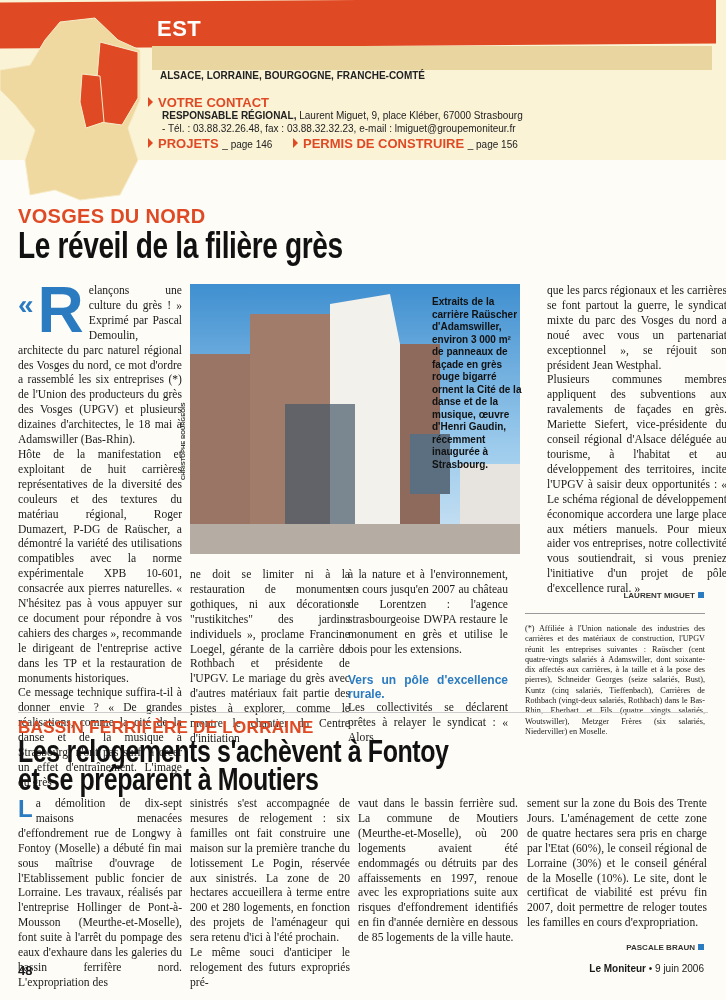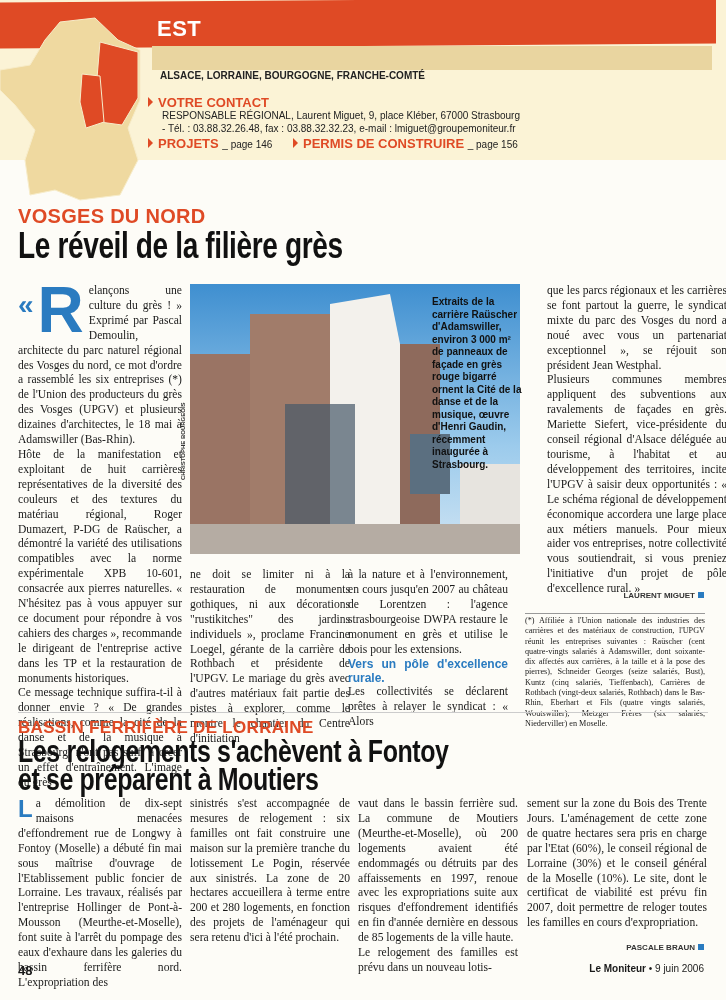--- a/index.html
+++ b/index.html
@@ -5,38 +5,38 @@
   html,body{margin:0;padding:0;}
   body{width:726px;height:1000px;background:#fdfcf7;position:relative;overflow:hidden;font-family:"Liberation Serif",serif;color:#1a1a1a;}
   .hdr-band{position:absolute;left:0;top:0;width:726px;height:160px;background:#fbf3d6;}
   .red-band{position:absolute;left:0;top:0;width:716px;height:46px;background:#df4a25;transform:skewY(-0.4deg);}
   .tan-band{position:absolute;left:152px;top:46px;width:560px;height:24px;background:#e9d5a0;}
   .map{position:absolute;left:0;top:10px;width:152px;height:200px;}
   .region-title{position:absolute;left:157px;top:16px;font:bold 22px "Liberation Sans",sans-serif;color:#fff;letter-spacing:0.5px;}
   .region-sub{position:absolute;left:160px;top:52px;font:bold 10px "Liberation Sans",sans-serif;color:#222;margin-top:18px;}
   .contact-label{position:absolute;left:148px;top:95px;font:bold 13px "Liberation Sans",sans-serif;color:#df4a25;}
   .contact-line{position:absolute;left:162px;font:10px "Liberation Sans",sans-serif;color:#222;}
-  .contact-line b{font-weight:normal;}
+  .contact-line b{font-weight:bold;}
   .nav-item{position:absolute;top:136px;font:bold 13px "Liberation Sans",sans-serif;color:#df4a25;cursor:pointer;}
   .nav-item .pg{font:10px "Liberation Sans",sans-serif;color:#222;font-weight:normal;}
   .arrow{display:inline-block;width:0;height:0;border-top:5px solid transparent;border-bottom:5px solid transparent;border-left:5px solid #df4a25;margin-right:5px;}
   .kicker{position:absolute;font:bold 20px "Liberation Sans",sans-serif;color:#df4a25;letter-spacing:0.3px;}
   .headline{position:absolute;font:bold 36px "Liberation Sans",sans-serif;color:#111;transform:scaleX(0.78);transform-origin:left top;letter-spacing:-0.5px;line-height:32px;white-space:nowrap;}
   .col{position:absolute;font-size:11.6px;line-height:14.9px;text-align:justify;hyphens:auto;}
   .col p{margin:0;}
   .dropcap{float:left;font:bold 64px "Liberation Sans",sans-serif;color:#2a7bc0;line-height:52px;margin:0 5px 0 0;}
   .quote-mark{float:left;font:bold 28px "Liberation Sans",sans-serif;color:#2a7bc0;line-height:42px;margin-right:4px;}
   .dropcap-sm{float:left;font:bold 24px "Liberation Sans",sans-serif;color:#2a7bc0;line-height:24px;margin-right:3px;}
-  .subhead{font:bold 12px "Liberation Sans",sans-serif;color:#2a7bc0;margin-top:0;}
+  .subhead{font:bold 12px "Liberation Sans",sans-serif;color:#2a7bc0;margin-top:16px;}
   .byline{position:absolute;font:bold 8px "Liberation Sans",sans-serif;color:#333;margin-left:34px;}
   .sq{display:inline-block;width:6px;height:6px;background:#2a7bc0;margin-left:3px;}
   .photo{position:absolute;left:190px;top:284px;width:330px;height:270px;overflow:hidden;background:linear-gradient(#3f8fd0,#9ccbec 60%,#cfe4f3);}
   .caption{position:absolute;left:432px;top:296px;width:90px;font:bold 10px "Liberation Sans",sans-serif;color:#111;line-height:12.5px;}
   .credit{position:absolute;left:180px;top:480px;font:bold 6px "Liberation Sans",sans-serif;color:#333;transform:rotate(-90deg);transform-origin:left top;white-space:nowrap;}
-  .footnote{position:absolute;left:525px;top:613px;width:180px;font-size:8.2px;line-height:10.3px;text-align:justify;border-top:1px solid #999;padding-top:2px;}
+  .footnote{position:absolute;left:525px;top:613px;width:180px;font-size:8.2px;line-height:10.3px;text-align:justify;border-top:1px solid #999;padding-top:10px;}
   .rule{position:absolute;height:1px;background:#ccc;}
   .folio{position:absolute;left:18px;top:963px;font:bold 13px "Liberation Sans",sans-serif;}
   .pub{position:absolute;right:22px;top:963px;font:10px "Liberation Sans",sans-serif;}
   .pub b{font-weight:bold;font-size:10px;}
 </style>
 </head>
 <body>
 
 <div class="hdr-band"></div>
 <div class="red-band"></div>
@@ -107,24 +107,24 @@
 <div class="kicker" style="left:18px;top:718px;font-size:17px">BASSIN FERRIFÈRE DE LORRAINE</div>
 <div class="headline" style="left:18px;top:737px;font-size:32px;line-height:28px">Les relogements s'achèvent à Fontoy</div>
 <div class="headline" style="left:18px;top:765px;font-size:32px;line-height:28px">et se préparent à Moutiers</div>
 
 <div class="col" style="left:18px;top:797px;width:164px">
   <span class="dropcap-sm">L</span>
   <p>a démolition de dix-sept maisons menacées d'effondrement rue de Longwy à Fontoy (Moselle) a débuté fin mai sous maîtrise d'ouvrage de l'Etablissement public foncier de Lorraine. Les travaux, réalisés par l'entreprise Hollinger de Pont-à-Mousson (Meurthe-et-Moselle), font suite à l'arrêt du pompage des eaux d'exhaure dans les galeries du bassin ferrifère nord. L'expropriation des</p>
 </div>
 <div class="col" style="left:190px;top:797px;width:160px">
   <p>sinistrés s'est accompagnée de mesures de relogement : six familles ont fait construire une maison sur la première tranche du lotissement Le Pogin, réservée aux sinistrés. La zone de 20 hectares accueillera à terme entre 200 et 280 logements, en fonction des projets de l'aménageur qui sera retenu d'ici à l'été prochain.</p>
+  <p>Le même souci d'anticiper le relogement des futurs expropriés pré-</p>
 </div>
 <div class="col" style="left:358px;top:797px;width:160px">
   <p>vaut dans le bassin ferrière sud. La commune de Moutiers (Meurthe-et-Moselle), où 200 logements avaient été endommagés ou détruits par des affaissements en 1997, renoue avec les expropriations suite aux risques d'effondrement identifiés en fin d'année dernière en dessous de 85 logements de la ville haute.</p>
-  <p>Le relogement des familles est prévu dans un nouveau lotis-</p>
 </div>
 <div class="col" style="left:527px;top:797px;width:180px">
   <p>sement sur la zone du Bois des Trente Jours. L'aménagement de cette zone de quatre hectares sera pris en charge par l'Etat (60%), le conseil régional de Lorraine (30%) et le conseil général de la Moselle (10%). Le site, dont le certificat de viabilité est prévu fin 2007, doit permettre de reloger toutes les familles en cours d'expropriation.</p>
 </div>
 <div class="byline" style="right:22px;top:943px"><span>PASCALE BRAUN</span><span class="sq"></span></div>
 
 <div class="folio">48</div>
 <div class="pub"><b>Le Moniteur</b> <span>• 9 juin 2006</span></div>
 
 </body></html>

